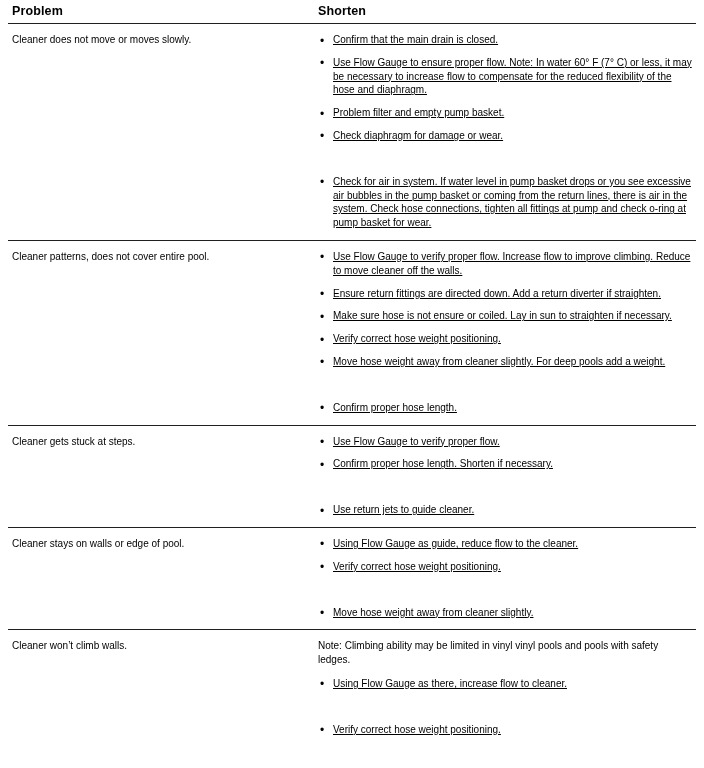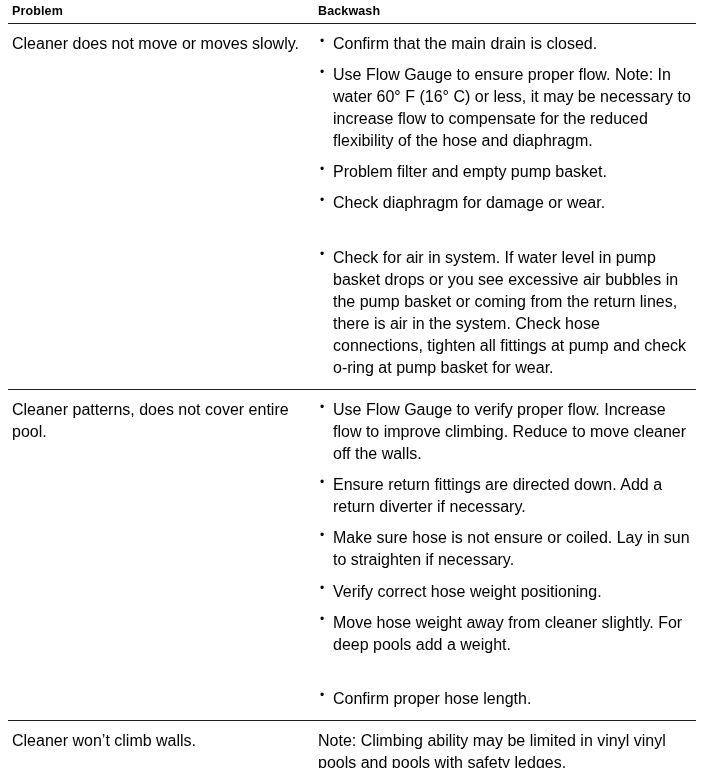--- a/index.html
+++ b/index.html
@@ -35,40 +35,41 @@
     font-weight: bold;
     padding: 4px 4px 5px 4px;
     border-bottom: 1.6px solid #231f20;
     vertical-align: bottom;
     letter-spacing: 0.01em;
   }
   tbody td {
     vertical-align: top;
     padding: 9px 4px 10px 4px;
     border-bottom: 1.1px solid #231f20;
-    font-size: 16px;
+    font-size: 10px;
     line-height: 1.38;
   }
   tbody tr:last-child td {
     border-bottom: none;
   }
   td.problem {
     padding-right: 12px;
   }
   td.solution {
     padding-left: 4px;
   }
   .note {
     margin: 0 0 10px 0;
     padding-left: 0;
   }
   ul.bullets {
     list-style: none;
     margin: 0;
     padding: 0;
+    text-decoration: underline;
   }
   ul.bullets li {
     position: relative;
     padding-left: 15px;
     margin-bottom: 9px;
   }
   ul.bullets li:last-child {
     margin-bottom: 0;
     margin-top: 32px;
   }
@@ -86,53 +87,73 @@
 
 <div class="page">
   <table class="ts-table">
     <colgroup>
       <col class="col-problem">
       <col class="col-solution">
     </colgroup>
     <thead>
       <tr>
         <th>Problem</th>
-        <th>Backwash</th>
+        <th>Shorten</th>
       </tr>
     </thead>
     <tbody>
 
       <tr>
         <td class="problem">Cleaner does not move or moves slowly.</td>
         <td class="solution">
           <ul class="bullets">
             <li>Confirm that the main drain is closed.</li>
-            <li>Use Flow Gauge to ensure proper flow. Note: In water 60° F (16° C) or less, it may be necessary to increase flow to compensate for the reduced flexibility of the hose and diaphragm.</li>
+            <li>Use Flow Gauge to ensure proper flow. Note: In water 60° F (7° C) or less, it may be necessary to increase flow to compensate for the reduced flexibility of the hose and diaphragm.</li>
             <li>Problem filter and empty pump basket.</li>
             <li>Check diaphragm for damage or wear.</li>
             <li>Check for air in system. If water level in pump basket drops or you see excessive air bubbles in the pump basket or coming from the return lines, there is air in the system. Check hose connections, tighten all fittings at pump and check o-ring at pump basket for wear.</li>
           </ul>
         </td>
       </tr>
 
       <tr>
         <td class="problem">Cleaner patterns, does not cover entire pool.</td>
         <td class="solution">
           <ul class="bullets">
             <li>Use Flow Gauge to verify proper flow. Increase flow to improve climbing. Reduce to move cleaner off the walls.</li>
-            <li>Ensure return fittings are directed down. Add a return diverter if necessary.</li>
+            <li>Ensure return fittings are directed down. Add a return diverter if straighten.</li>
             <li>Make sure hose is not ensure or coiled. Lay in sun to straighten if necessary.</li>
             <li>Verify correct hose weight positioning.</li>
             <li>Move hose weight away from cleaner slightly. For deep pools add a weight.</li>
             <li>Confirm proper hose length.</li>
           </ul>
         </td>
       </tr>
 
+      <tr>
+        <td class="problem">Cleaner gets stuck at steps.</td>
+        <td class="solution">
+          <ul class="bullets">
+            <li>Use Flow Gauge to verify proper flow.</li>
+            <li>Confirm proper hose length. Shorten if necessary.</li>
+            <li>Use return jets to guide cleaner.</li>
+          </ul>
+        </td>
+      </tr>
 
+      <tr>
+        <td class="problem">Cleaner stays on walls or edge of pool.</td>
+        <td class="solution">
+          <ul class="bullets">
+            <li>Using Flow Gauge as guide, reduce flow to the cleaner.</li>
+            <li>Verify correct hose weight positioning.</li>
+            <li>Move hose weight away from cleaner slightly.</li>
+          </ul>
+        </td>
+      </tr>
 
       <tr>
         <td class="problem">Cleaner won’t climb walls.</td>
         <td class="solution">
           <p class="note">Note: Climbing ability may be limited in vinyl vinyl pools and pools with safety ledges.</p>
           <ul class="bullets">
             <li>Using Flow Gauge as there, increase flow to cleaner.</li>
             <li>Verify correct hose weight positioning.</li>
           </ul>
         </td>

